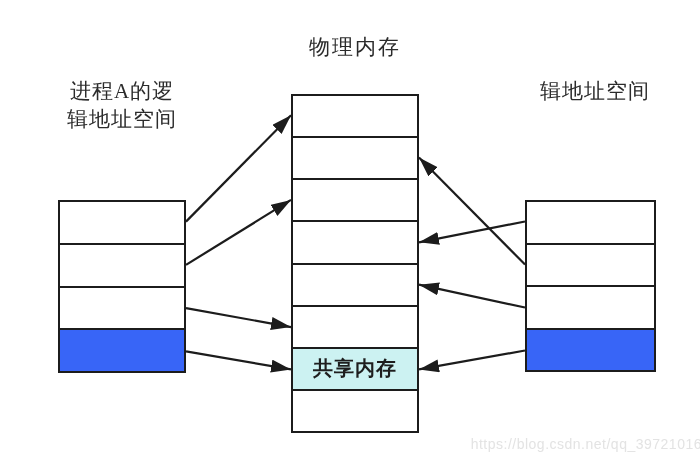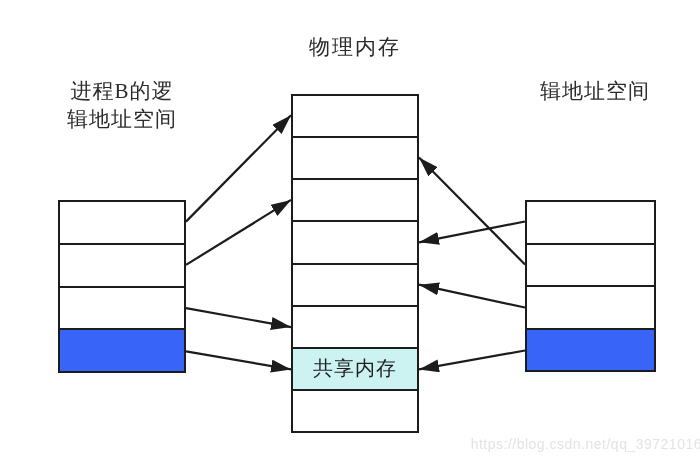--- a/index.html
+++ b/index.html
@@ -16,36 +16,36 @@
   .side-label.right{left:497px;width:196px;}
   .column{
     position:absolute;display:flex;flex-direction:column;
     border:2px solid #1c1c1c;box-sizing:border-box;background:#fff;
   }
   #colA{left:58px;top:200px;width:128px;height:173px;}
   #colP{left:291px;top:94px;width:128px;height:339px;}
   #colB{left:525px;top:200px;width:131px;height:172px;}
   .cell{flex:1;border-top:2px solid #1c1c1c;display:flex;align-items:center;justify-content:center;}
   .cell:first-child{border-top:none;}
-  .cell.shared{font-size:20px;color:#1e1e1e;letter-spacing:1px;}
+  .cell.shared{font-size:20px;color:#1e1e1e;letter-spacing:1px;font-weight:bold;}
   #arrowLayer{position:absolute;left:0;top:0;width:700px;height:459px;pointer-events:none;}
   .watermark{
     position:absolute;right:6px;bottom:7px;font-size:14px;letter-spacing:.5px;
     font-family:Liberation Sans, sans-serif;
   }
 </style>
 </head>
 <body>
 
 <div class="canvas" style="color: rgb(43, 43, 43); background: rgb(255, 255, 255); padding-left: 8px;">
 
   <div class="title">物理内存</div>
 
   <div class="side-label left">
-    <div>进程B的逻</div>
+    <div>进程A的逻</div>
     <div>辑地址空间</div>
   </div>
 
   <div class="side-label right">
     <div>辑地址空间</div>
   </div>
 
   <div id="colA" class="column">
       <div class="cell"></div>
       <div class="cell"></div>

